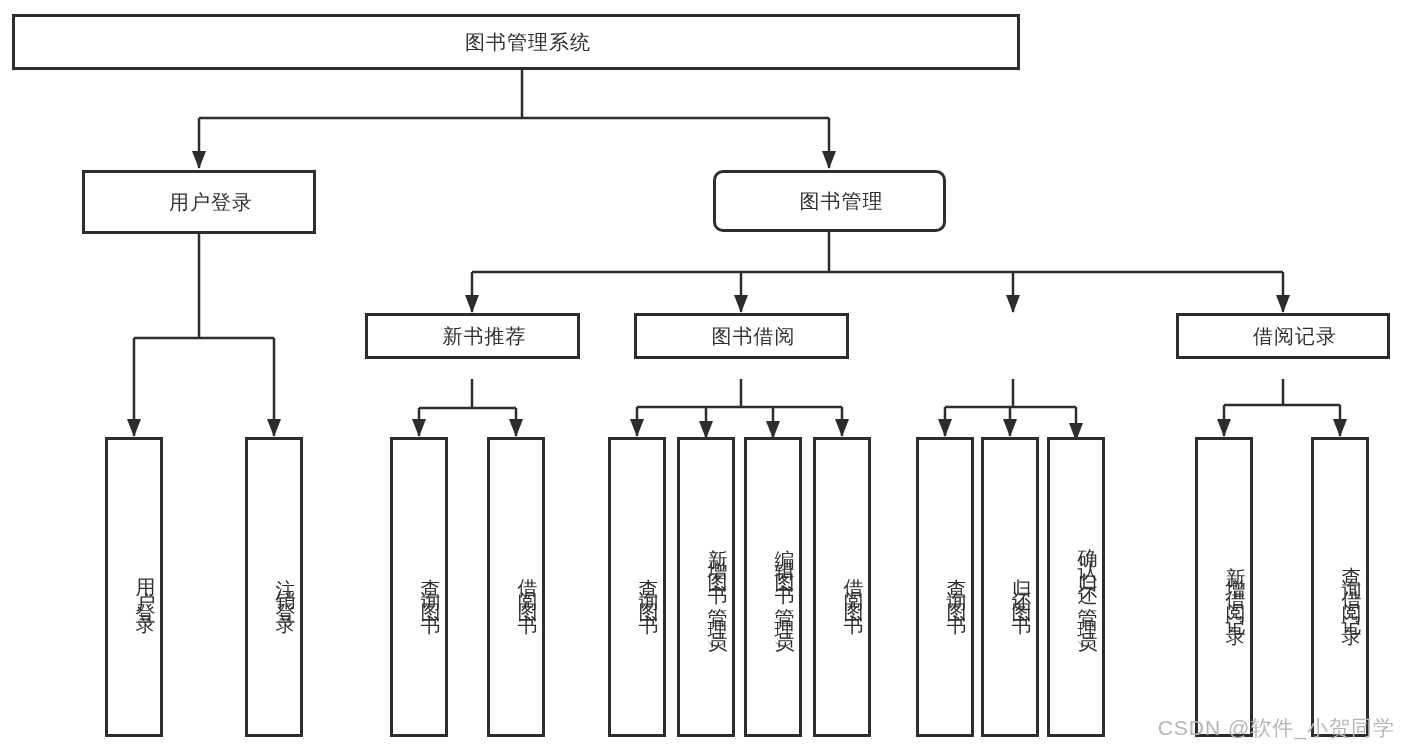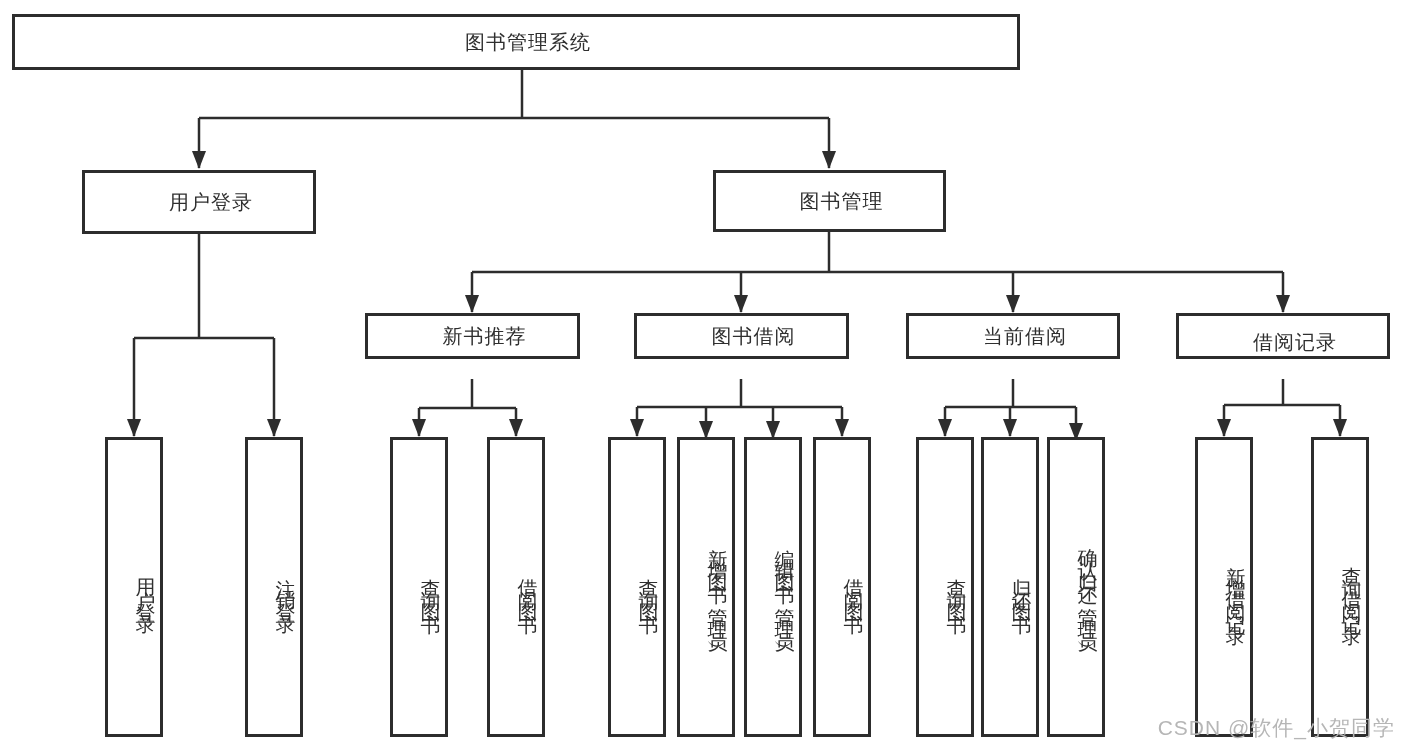--- a/index.html
+++ b/index.html
@@ -40,26 +40,26 @@
     text-orientation: mixed;
     font-size: 20px;
     letter-spacing: 12px;
     color: #2f2f2f;
     line-height: 1;
     white-space: nowrap;
   }
   
   .root-box      { left: 12px;  top: 14px;  width: 1008px; height: 56px; }
   .b-user-login  { left: 82px;  top: 170px; width: 234px;  height: 64px; }
-  .b-book-mgmt   { left: 713px; top: 170px; width: 233px;  height: 62px; }
+  .b-book-mgmt   { left: 713px; top: 170px; width: 233px;  height: 62px; border-radius: 10px; }
   .l3            { top: 313px; height: 46px; }
   .b-newbook     { left: 365px;  width: 215px; }
   .b-borrow      { left: 634px;  width: 215px; }
   .b-current     { left: 906px;  width: 214px; }
-  .b-records     { left: 1176px; width: 214px; align-items: flex-end; }
+  .b-records     { left: 1176px; width: 214px; }
   .leaf          { top: 437px; height: 300px; width: 58px; }
   .x1  { left: 105px; }  .x2  { left: 245px; }
   .x3  { left: 390px; }  .x4  { left: 487px; }
   .x5  { left: 608px; }  .x6  { left: 677px; }
   .x7  { left: 744px; }  .x8  { left: 813px; }
   .x9  { left: 916px; }  .x10 { left: 981px; }
   .x11 { left: 1047px; }
   .x12 { left: 1195px; } .x13 { left: 1311px; }
   .watermark {
     position: absolute;
@@ -137,23 +137,20 @@
   <div class="node node-h b-book-mgmt">
     <span>图书管理</span>
   </div>
 
   <div class="node node-h l3 b-newbook">
     <span>新书推荐</span>
   </div>
   <div class="node node-h l3 b-borrow">
     <span>图书借阅</span>
   </div>
-  <div class="node node-h l3 b-current">
-    <span>当前借阅</span>
-  </div>
   <div class="node node-h l3 b-records">
     <span>借阅记录</span>
   </div>
 
   <div class="node node-v leaf x1">
     <span>用户登录</span>
   </div>
   <div class="node node-v leaf x2">
     <span>注销登录</span>
   </div>

